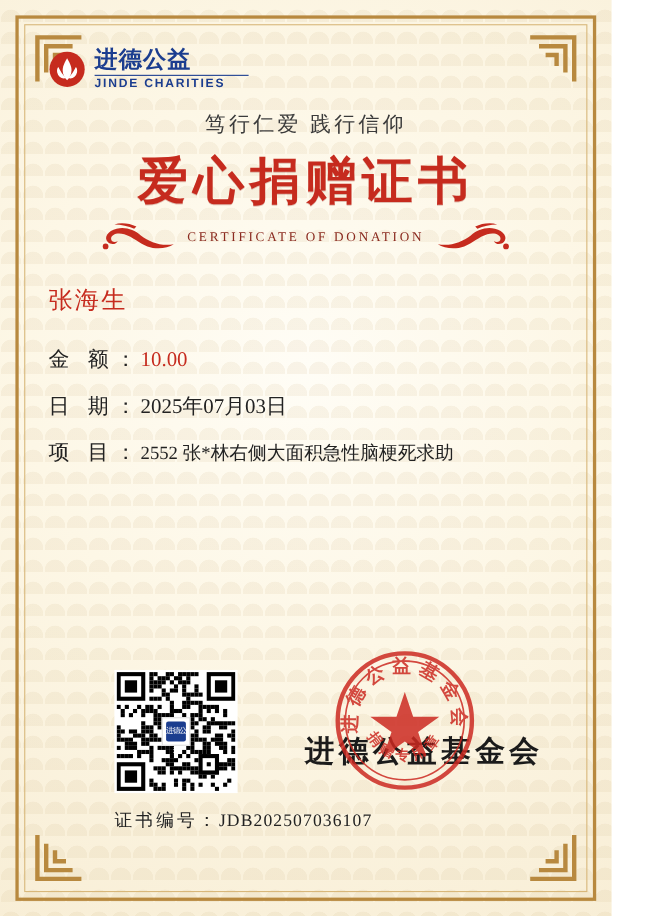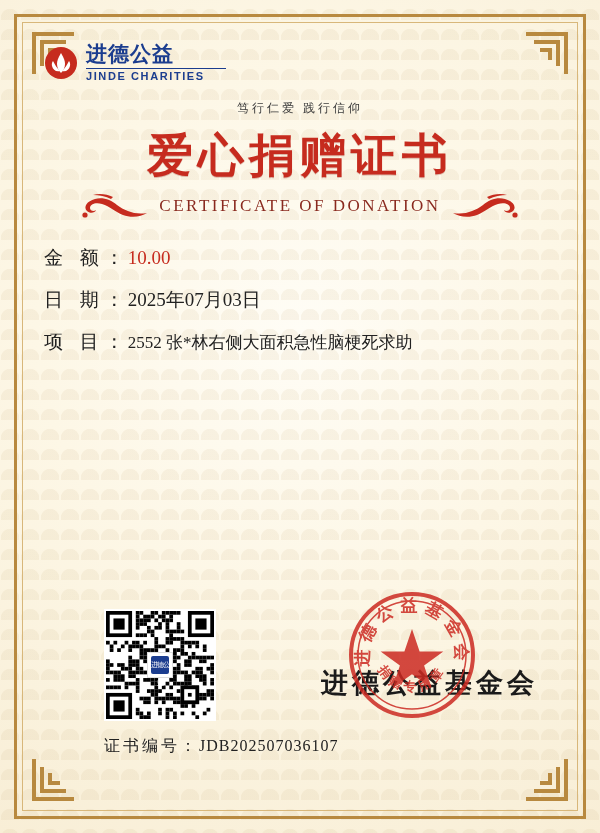--- a/index.html
+++ b/index.html
@@ -7,21 +7,21 @@
     padding: 0;
   }
   body {
     width: 600px;
     height: 833px;
     font-family: "Liberation Sans", sans-serif;
     background: #ffffff;
   }
   .certificate {
     position: relative;
-    width: 600px;
+    width: 556px;
     height: 833px;
     box-sizing: border-box;
     background:
       radial-gradient(circle at 50% 40%, #fffdf6 0%, #fdf7e6 45%, #f8eed6 100%);
     overflow: hidden;
   }
   
   .pattern {
     position: absolute;
     inset: 0;
@@ -104,21 +104,21 @@
   .logo-rule {
     margin-top: 3px;
     height: 1px;
     background: #1b3d8f;
     width: 140px;
   }
 
   .motto {
     text-align: center;
     font-family: "Liberation Serif", serif;
-    font-size: 12px;
+    font-size: 19px;
     color: #3b3b3b;
     letter-spacing: 3px;
     margin-top: 10px;
   }
   .main-title {
     text-align: center;
     font-family: "Liberation Serif", serif;
     font-size: 46px;
     font-weight: bold;
     color: #c62b1e;
@@ -133,21 +133,21 @@
     margin-top: 6px;
     gap: 10px;
   }
   .flourish {
     color: #c62b1e;
     flex: none;
   }
   .flourish svg { display: block; }
   .sub-title {
     font-family: "Liberation Serif", serif;
-    font-size: 17px;
+    font-size: 12px;
     color: #8a2a1f;
     letter-spacing: 2.5px;
     white-space: nowrap;
   }
 
   .recipient {
     margin-top: 30px;
     font-family: "Liberation Serif", serif;
     font-size: 22px;
     color: #c62b1e;
@@ -350,20 +350,21 @@
       <span class="sub-title">CERTIFICATE OF DONATION</span>
       <span class="flourish" style="transform: scaleX(-1);">
         <svg width="72" height="26" viewBox="0 0 72 26">
           <path d="M70 20 C58 22 48 18 40 12 C34 7 26 4 18 6 C10 8 6 14 10 18 C13 21 18 20 19 17 C17 19 13 18 13 15 C13 11 19 9 25 11 C33 13.5 38 19 46 22 C54 25 64 24 70 20 Z" fill="currentColor"></path>
           <path d="M36 4 C30 1 22 0 16 2 C22 2 29 3.5 34 6 Z" fill="currentColor"></path>
           <circle cx="8" cy="22" r="2.6" fill="currentColor"></circle>
         </svg>
       </span>
     </div>
 
+    <div class="recipient">张海生</div>
 
     <div class="fields">
       <div class="field-row">
         <span class="field-label">金 额</span>
         <span class="field-colon">：</span>
         <span class="field-value amount">10.00</span>
       </div>
       <div class="field-row">
         <span class="field-label">日 期</span>
         <span class="field-colon">：</span>

